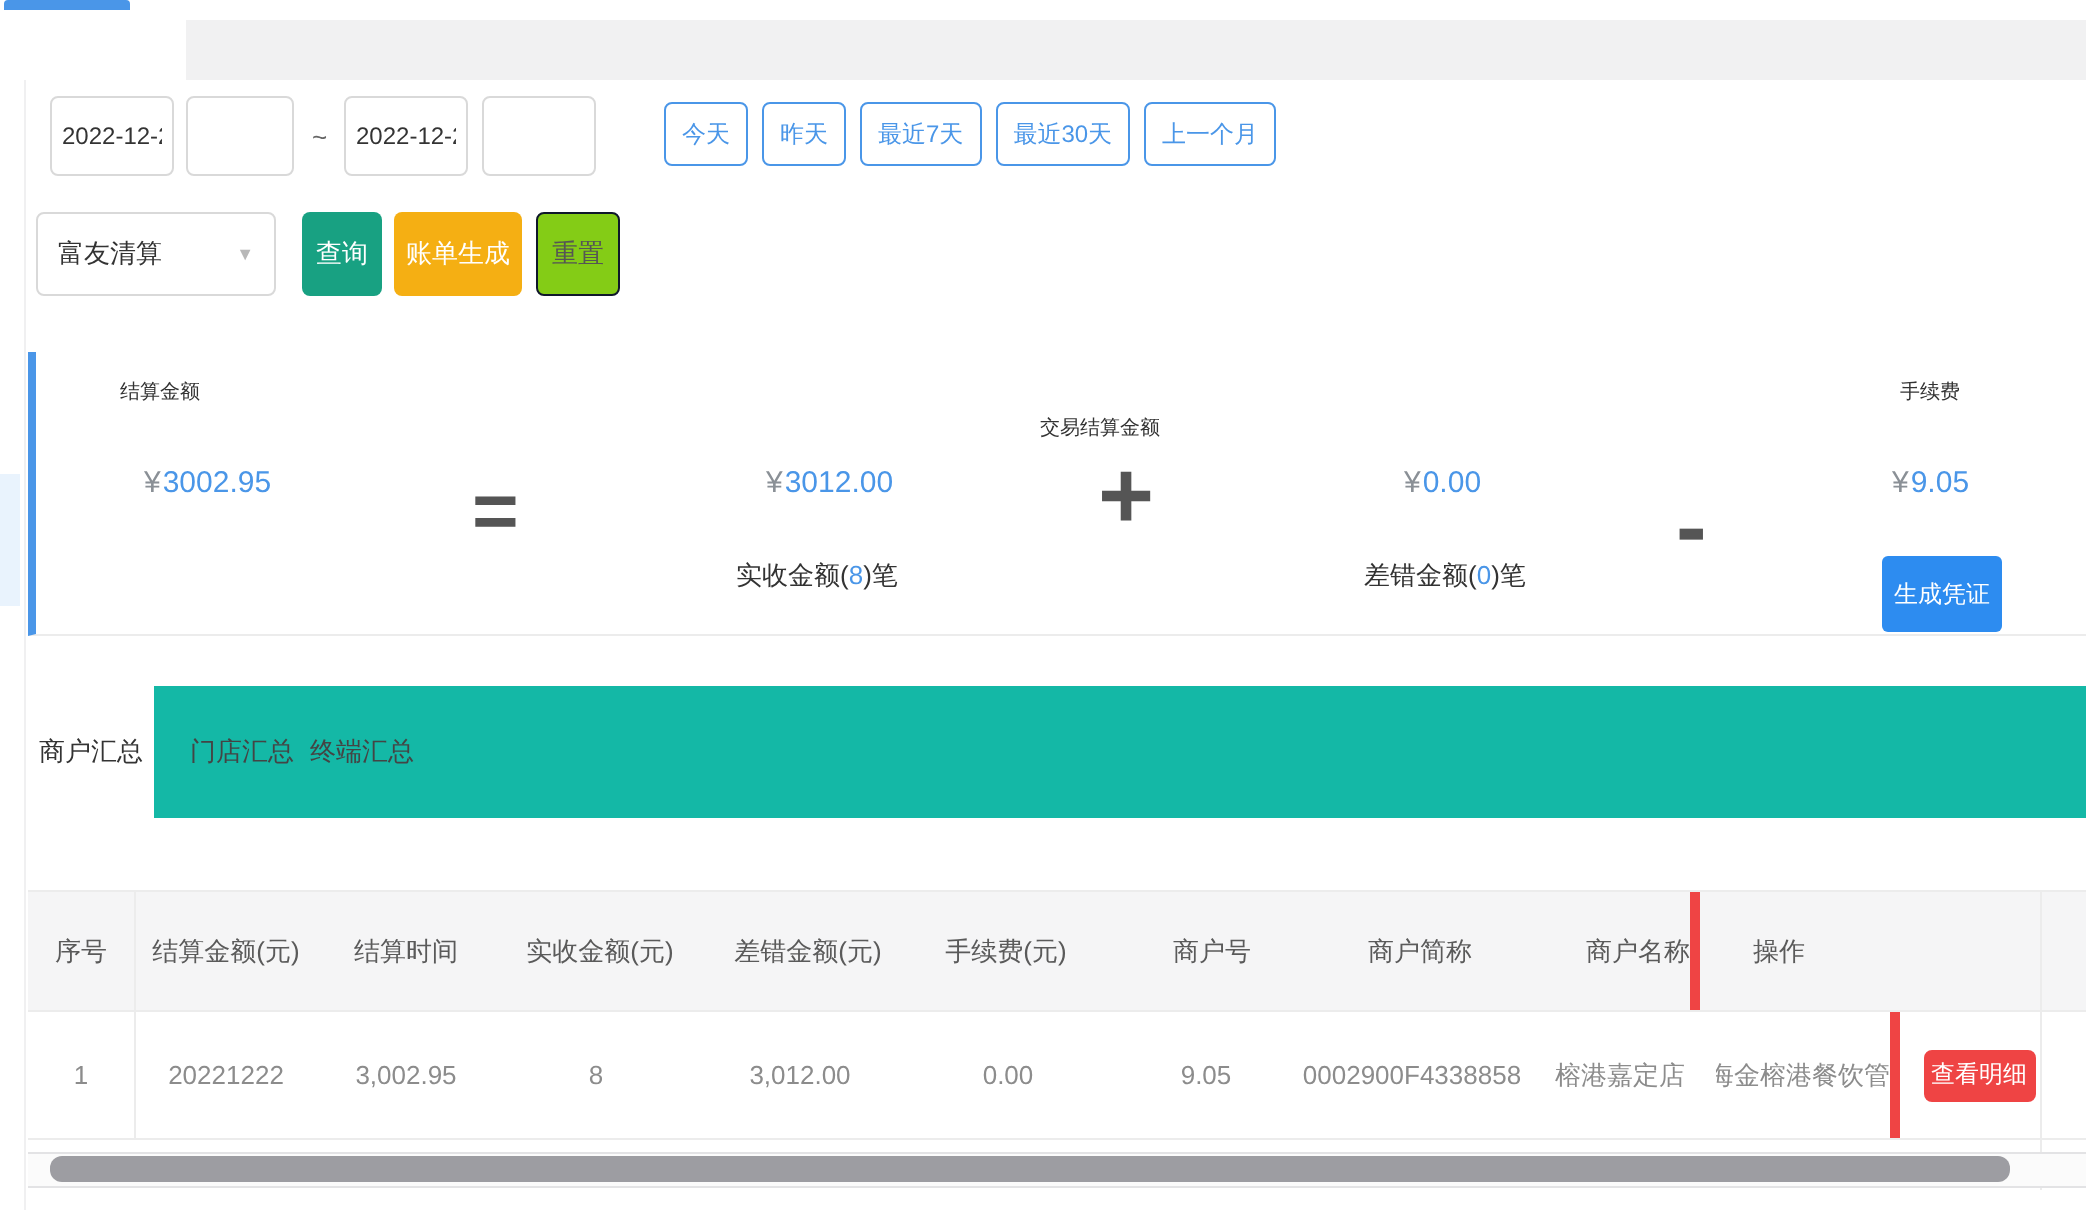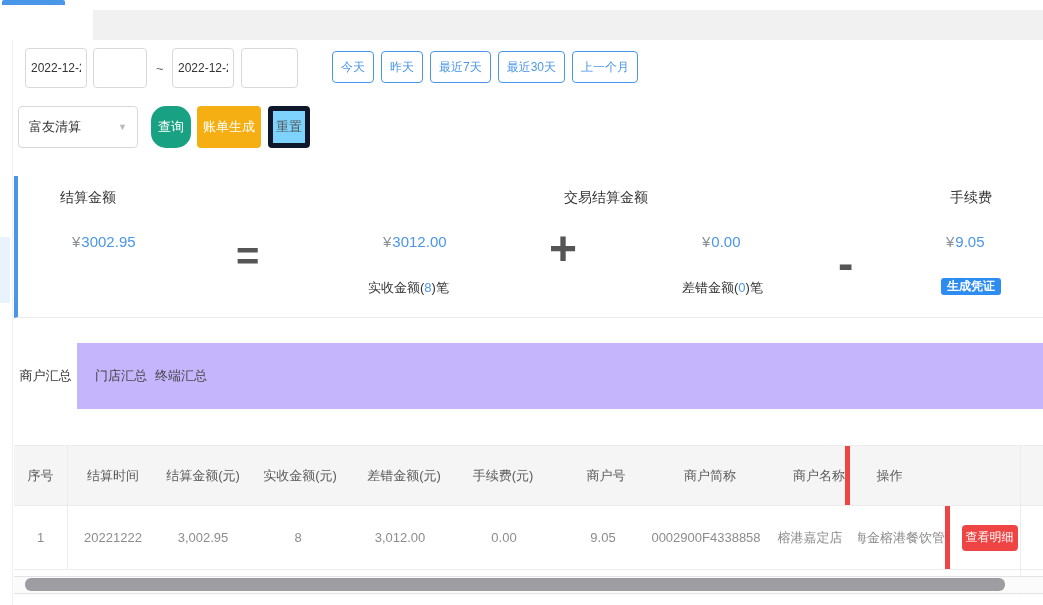--- a/index.html
+++ b/index.html
@@ -21,37 +21,37 @@
   .qbtn { height:32px; line-height:30px; padding:0 8px; border:1px solid #4a96e8; color:#4a96e8;
           background:#fff; border-radius:4px; font-size:12px; cursor:pointer; white-space:nowrap; }
   .select { border:1px solid #d9d9d9; border-radius:4px; background:#fff; display:flex;
             align-items:center; justify-content:space-between; padding:0 10px; cursor:pointer; }
   .select .val { font-size:13px; color:#333; }
   .select .arrow { font-size:9px; color:#b8b8b8; }
   .btn { border:none; border-radius:4px; font-size:13px; cursor:pointer; color:#fff;
          font-family:inherit; }
   .btn-green { background:#18a182; }
   .btn-yellow { background:#f5af13; }
-  .btn-plain { background:#7dd3fc; border:5px solid #0f172a; color:#555; }
+  .btn-plain { background:#84cc16; border:1px solid #0f172a; color:#555; }
 
   
   .summary { left:14px; top:176px; width:1029px; height:142px; background:#fff;
              border-left:4px solid #4a96e8; border-bottom:1px solid #ececec; }
-  .slabel { font-size:14px; color:#333; }
+  .slabel { font-size:10px; color:#333; }
   .amt { font-size:15px; }
   .amt .cur { color:#8a9096; margin-right:1px; }
   .amt .num { color:#4a96e8; }
   .op { color:#555; font-weight:bold; line-height:1; }
   .sub { font-size:13px; color:#333; }
   .sub .cnt { color:#4a96e8; }
   .voucher { background:#2d8cf0; color:#fff; border:none; border-radius:3px;
-             font-size:12px; width:60px; height:17px; cursor:pointer; font-family:inherit;font-weight:bold; }
+             font-size:12px; width:60px; height:38px; cursor:pointer; font-family:inherit; }
 
   
-  .tabbar { left:14px; top:343px; width:1029px; height:66px; background:#c4b5fd; }
+  .tabbar { left:14px; top:343px; width:1029px; height:66px; background:#14b8a6; }
   .tab { position:absolute; top:0; height:66px; display:flex; align-items:center;
          justify-content:center; font-size:13px; color:#444; cursor:pointer; }
   .tab.active { background:#fff; width:63px; left:0; color:#333; }
 
   
   .tbl { left:14px; top:445px; width:1029px; background:#fff; border-top:1px solid #ececec; }
   .trow { display:flex; }
   .thead-row { height:60px; background:#f5f5f6; border-bottom:1px solid #ececec;text-align:right; }
   .tbody-row { height:64px; background:#fff; border-bottom:1px solid #ececec; }
   .cell { display:flex; align-items:center; justify-content:center; font-size:13px;
@@ -94,30 +94,30 @@
     <button class="qbtn">昨天</button>
     <button class="qbtn">最近7天</button>
     <button class="qbtn">最近30天</button>
     <button class="qbtn">上一个月</button>
   </div>
 
   <div class="abs select" style="left:18px;top:106px;width:120px;height:42px;">
     <span class="val">富友清算</span>
     <span class="arrow">▼</span>
   </div>
-  <button class="abs btn btn-green" style="left:151px;top:106px;width:40px;height:42px;border-radius:15px;">查询</button>
+  <button class="abs btn btn-green" style="left:151px;top:106px;width:40px;height:42px;">查询</button>
   <button class="abs btn btn-yellow" style="left:197px;top:106px;width:64px;height:42px;">账单生成</button>
   <button class="abs btn btn-plain" style="left:268px;top:106px;width:42px;height:42px;">重置</button>
 
   <div class="abs summary"></div>
   <span class="abs slabel" style="left:60px;top:189px;">结算金额</span>
   <span class="abs amt" style="left:72px;top:233px;"><span class="cur">¥</span><span class="num">3002.95</span></span>
   <span class="abs op" style="left:236px;top:236px;font-size:40px;">=</span>
 
-  <span class="abs slabel" style="left:520px;top:189px;margin-left:44px;">交易结算金额</span>
+  <span class="abs slabel" style="left:520px;top:207px;">交易结算金额</span>
 
   <span class="abs amt" style="left:383px;top:233px;"><span class="cur">¥</span><span class="num">3012.00</span></span>
   <span class="abs sub" style="left:368px;top:279px;"><span>实收金额(</span><span class="cnt">8</span><span>)笔</span></span>
 
   <span class="abs op" style="left:549px;top:225px;font-size:48px;">+</span>
 
   <span class="abs amt" style="left:702px;top:233px;"><span class="cur">¥</span><span class="num">0.00</span></span>
   <span class="abs sub" style="left:682px;top:279px;"><span>差错金额(</span><span class="cnt">0</span><span>)笔</span></span>
 
   <span class="abs op" style="left:838px;top:240px;font-size:46px;">-</span>
@@ -128,22 +128,22 @@
 
   <div class="abs tabbar">
     <div class="tab active">商户汇总</div>
     <div class="tab" style="left:74px;width:66px;">门店汇总</div>
     <div class="tab" style="left:134px;width:66px;">终端汇总</div>
   </div>
 
   <div class="abs tbl">
     <div class="trow thead-row">
       <div class="cell c0">序号</div>
+      <div class="cell c2">结算金额(元)</div>
       <div class="cell c1">结算时间</div>
-      <div class="cell c2">结算金额(元)</div>
       <div class="cell c4">实收金额(元)</div>
       <div class="cell c5">差错金额(元)</div>
       <div class="cell c6">手续费(元)</div>
       <div class="cell c7">商户号</div>
       <div class="cell c8">商户简称</div>
       <div class="cell c9">商户名称</div>
       <div class="cell c10">操作</div>
     </div>
     <div class="trow tbody-row">
       <div class="cell c0">1</div>

